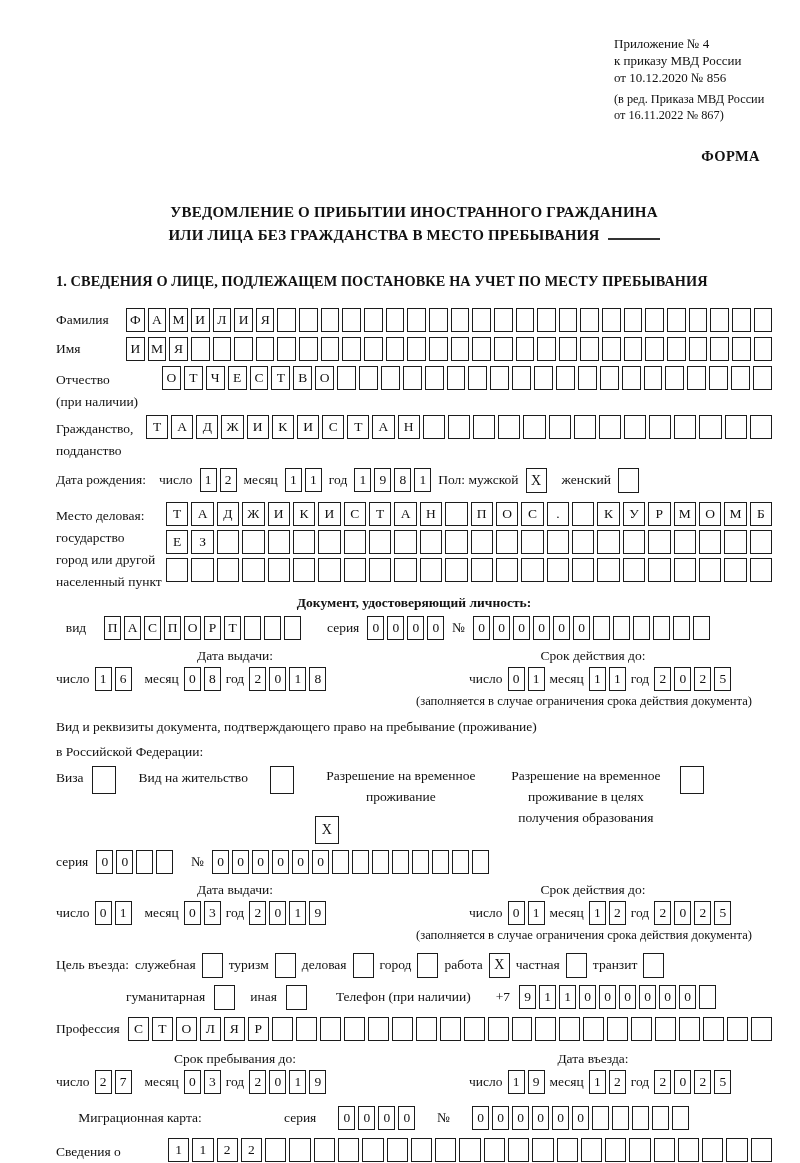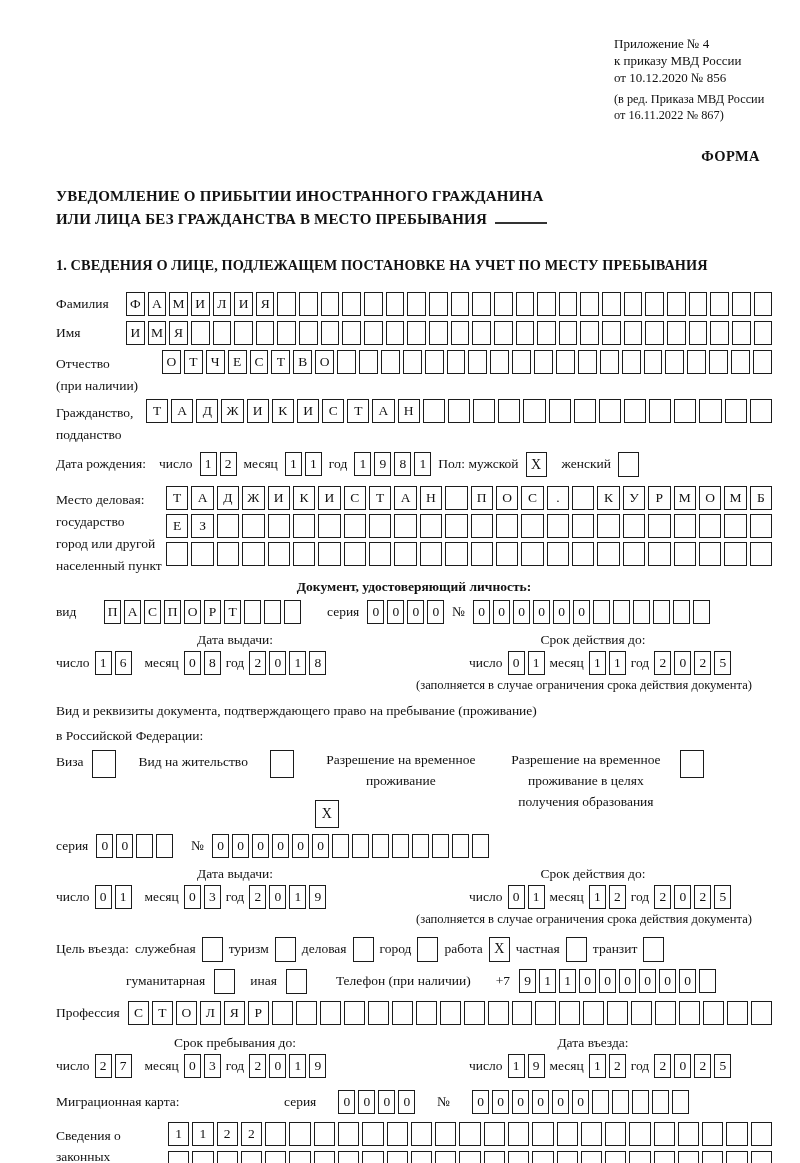--- a/index.html
+++ b/index.html
@@ -5,21 +5,21 @@
   html,body{margin:0;padding:0;background:#fff;}
   body{
     width:800px;height:1163px;overflow:hidden;box-sizing:border-box;
     padding:36px 28px 20px 56px;
     font-family:"Liberation Serif", serif;color:#111;font-size:13.5px;
   }
   .hdr-note{margin-left:558px;line-height:1.3;font-size:13px;}
   .hdr-note .small{font-size:12.3px;}
   .hdr-note .gap{height:5px;}
   .forma{text-align:right;padding-right:12px;font-weight:bold;font-size:14.5px;margin-top:24px;letter-spacing:.4px;}
-  .title{margin-top:20px;font-weight:bold;font-size:15px;line-height:1.55;letter-spacing:.2px;}
+  .title{margin-top:36px;text-align:center;font-weight:bold;font-size:15px;line-height:1.55;letter-spacing:.2px;}
   .title-underline{display:inline-block;width:52px;border-bottom:2px solid #333;height:14px;margin-left:8px;}
   .sec-head{margin-top:26px;font-weight:bold;font-size:14.3px;letter-spacing:.1px;margin-bottom:18px;}
 
   .frow{display:flex;align-items:flex-start;margin-bottom:5px;}
   .flabel{flex:none;padding-top:4px;}
   .lblcol{flex:none;display:flex;flex-direction:column;line-height:22px;padding-top:3px;}
 
   .cells{display:flex;gap:3px;}
   .cells .cell{
     border:1.5px solid #1c1c1c;height:24px;background:#fff;
@@ -29,21 +29,21 @@
   .cells.grow{flex:1;}
   .cells.grow .cell{flex:1;min-width:0;}
   .cells.fixed .cell{flex:none;width:17px;}
   .stack{flex:1;display:flex;flex-direction:column;gap:4px;}
 
   .chk{
     flex:none;width:21px;height:25px;border:1.5px solid #1c1c1c;background:#fff;
     display:inline-flex;align-items:center;justify-content:center;
     font-size:14px;box-sizing:border-box;
   }
-  .inline-lab{padding-top:4px;white-space:nowrap;}
+  .inline-lab{padding-top:4px;white-space:nowrap;text-align:center;}
 
   .dates-heads{display:flex;margin-top:8px;}
   .dates-heads .dh{width:50%;text-align:center;}
   .dgrow{display:flex;margin-top:3px;}
   .dgroup{display:flex;align-items:flex-start;gap:5px;width:50%;}
   .dgroup .w{padding-top:4px;}
   .note-right{text-align:right;font-size:12.6px;padding-right:20px;margin:3px 0 10px;}
 
   .opts-row{display:flex;align-items:flex-start;gap:13px;margin:6px 0 0;}
   .opt{display:flex;align-items:flex-start;gap:8px;}

